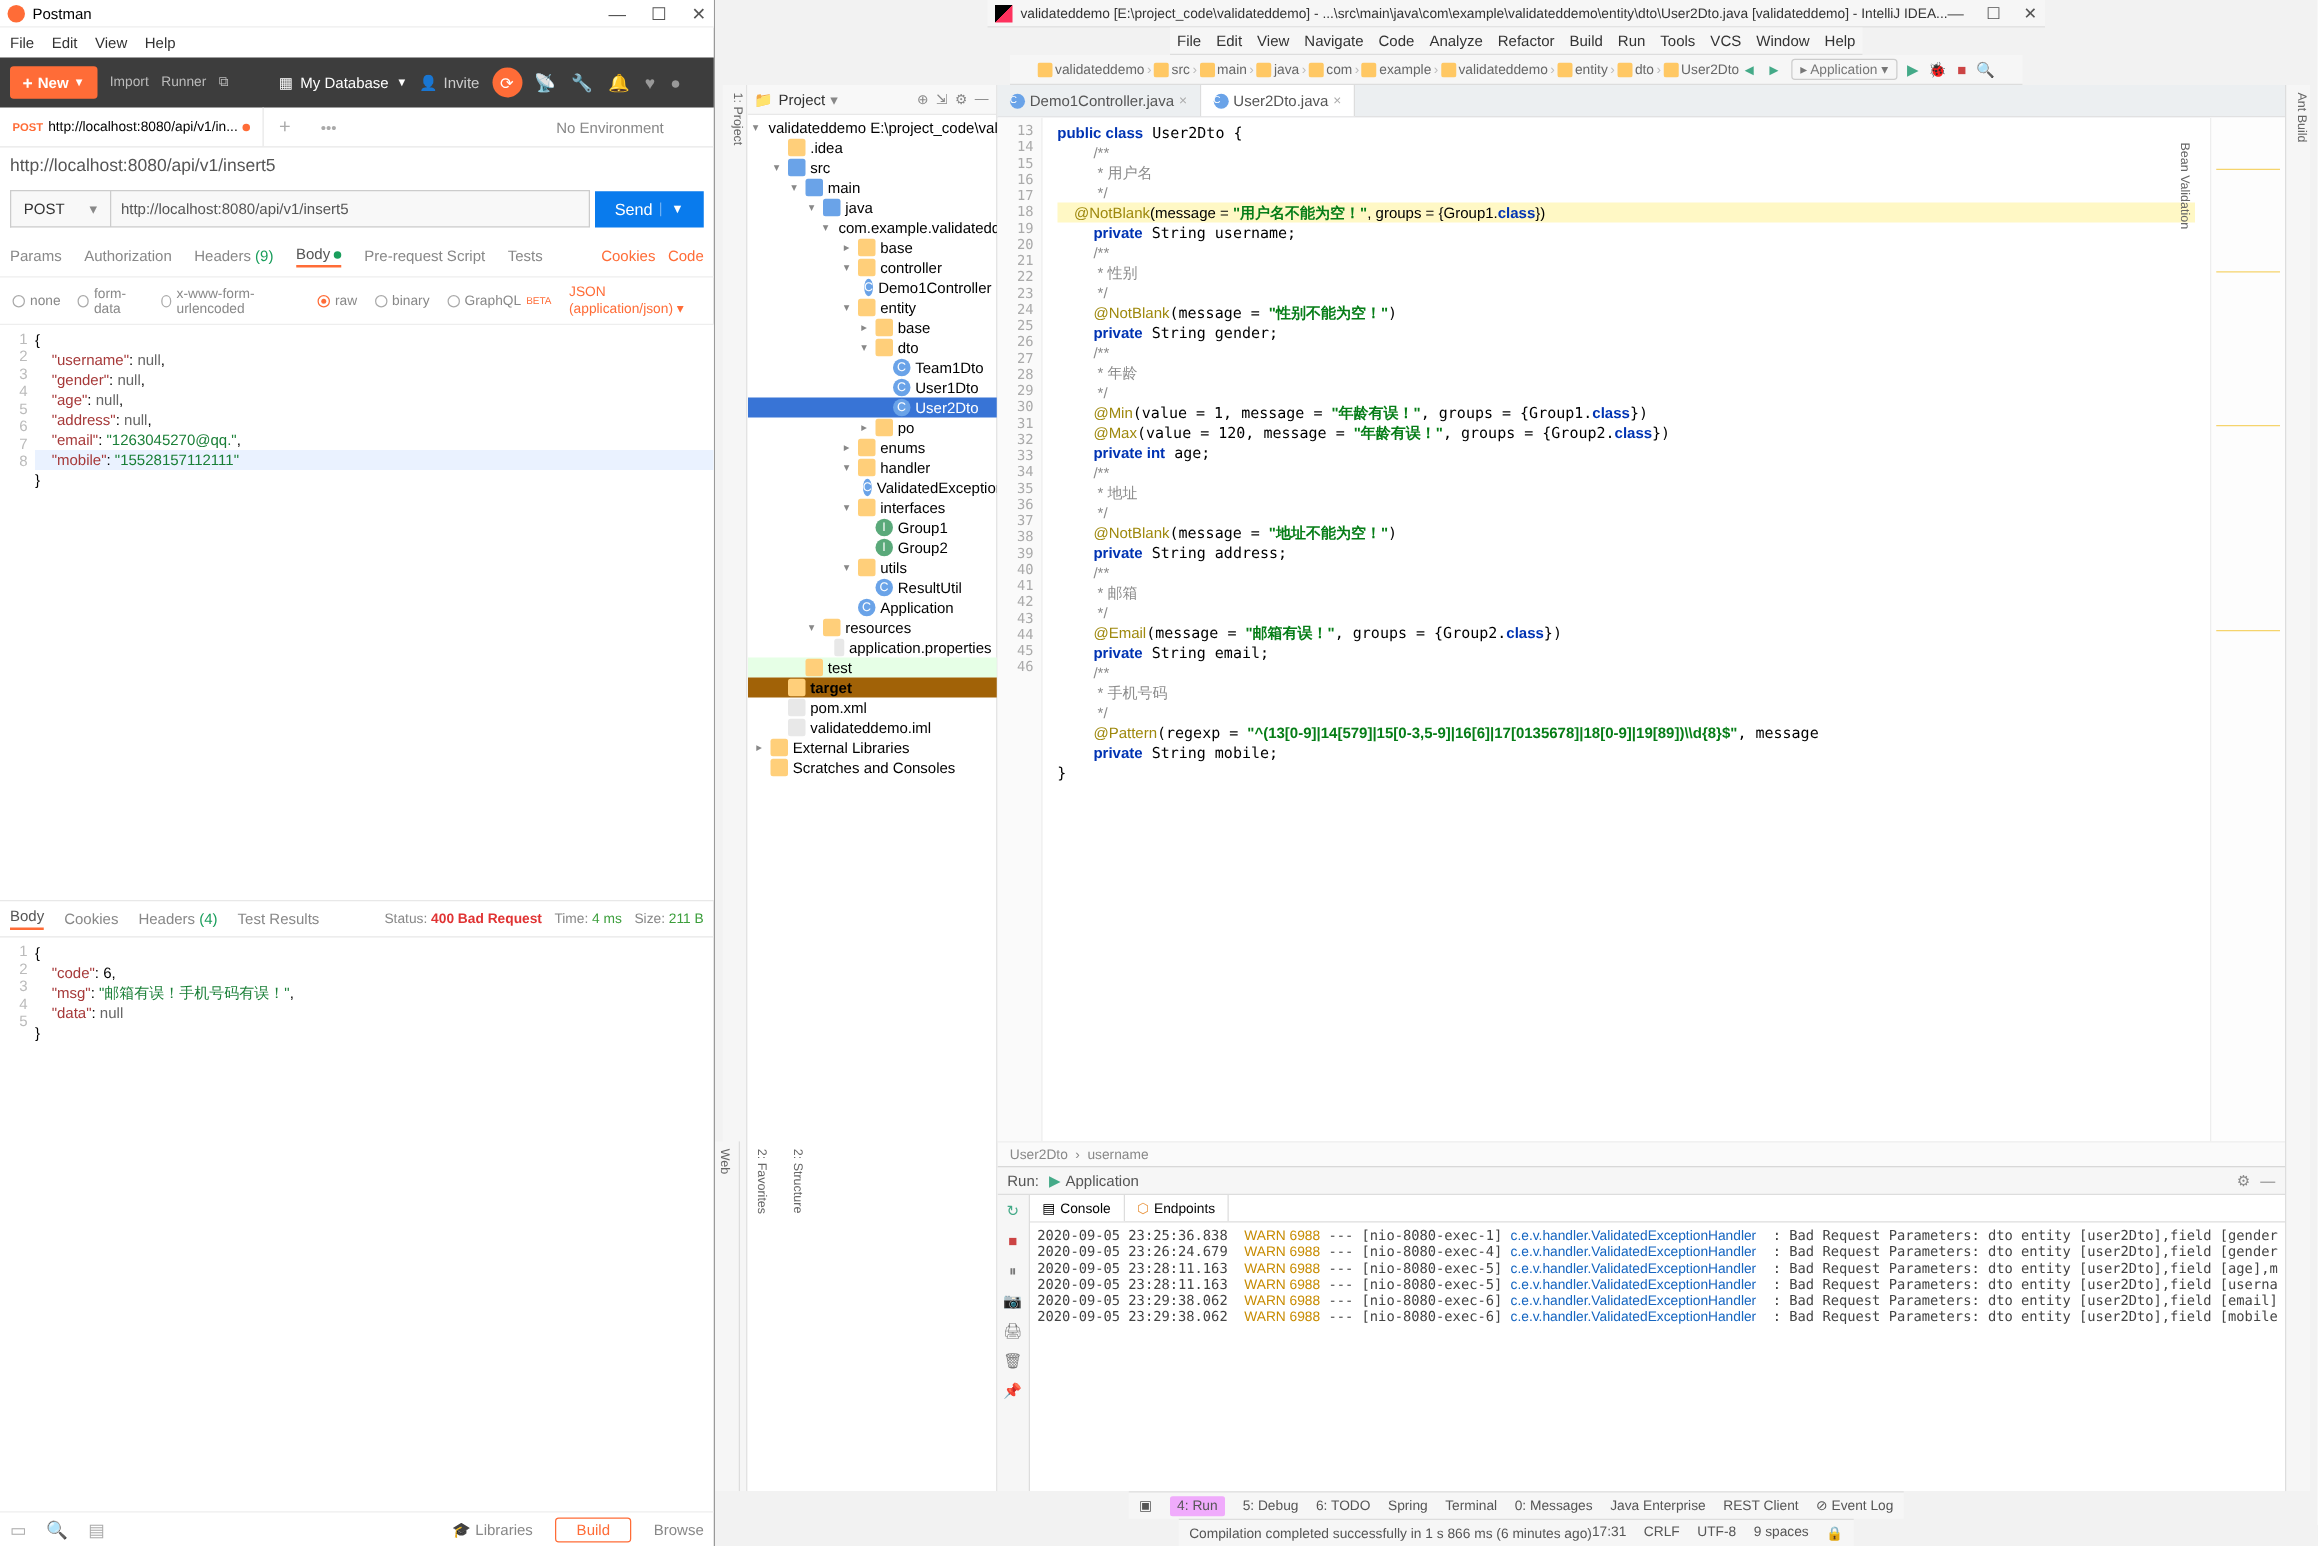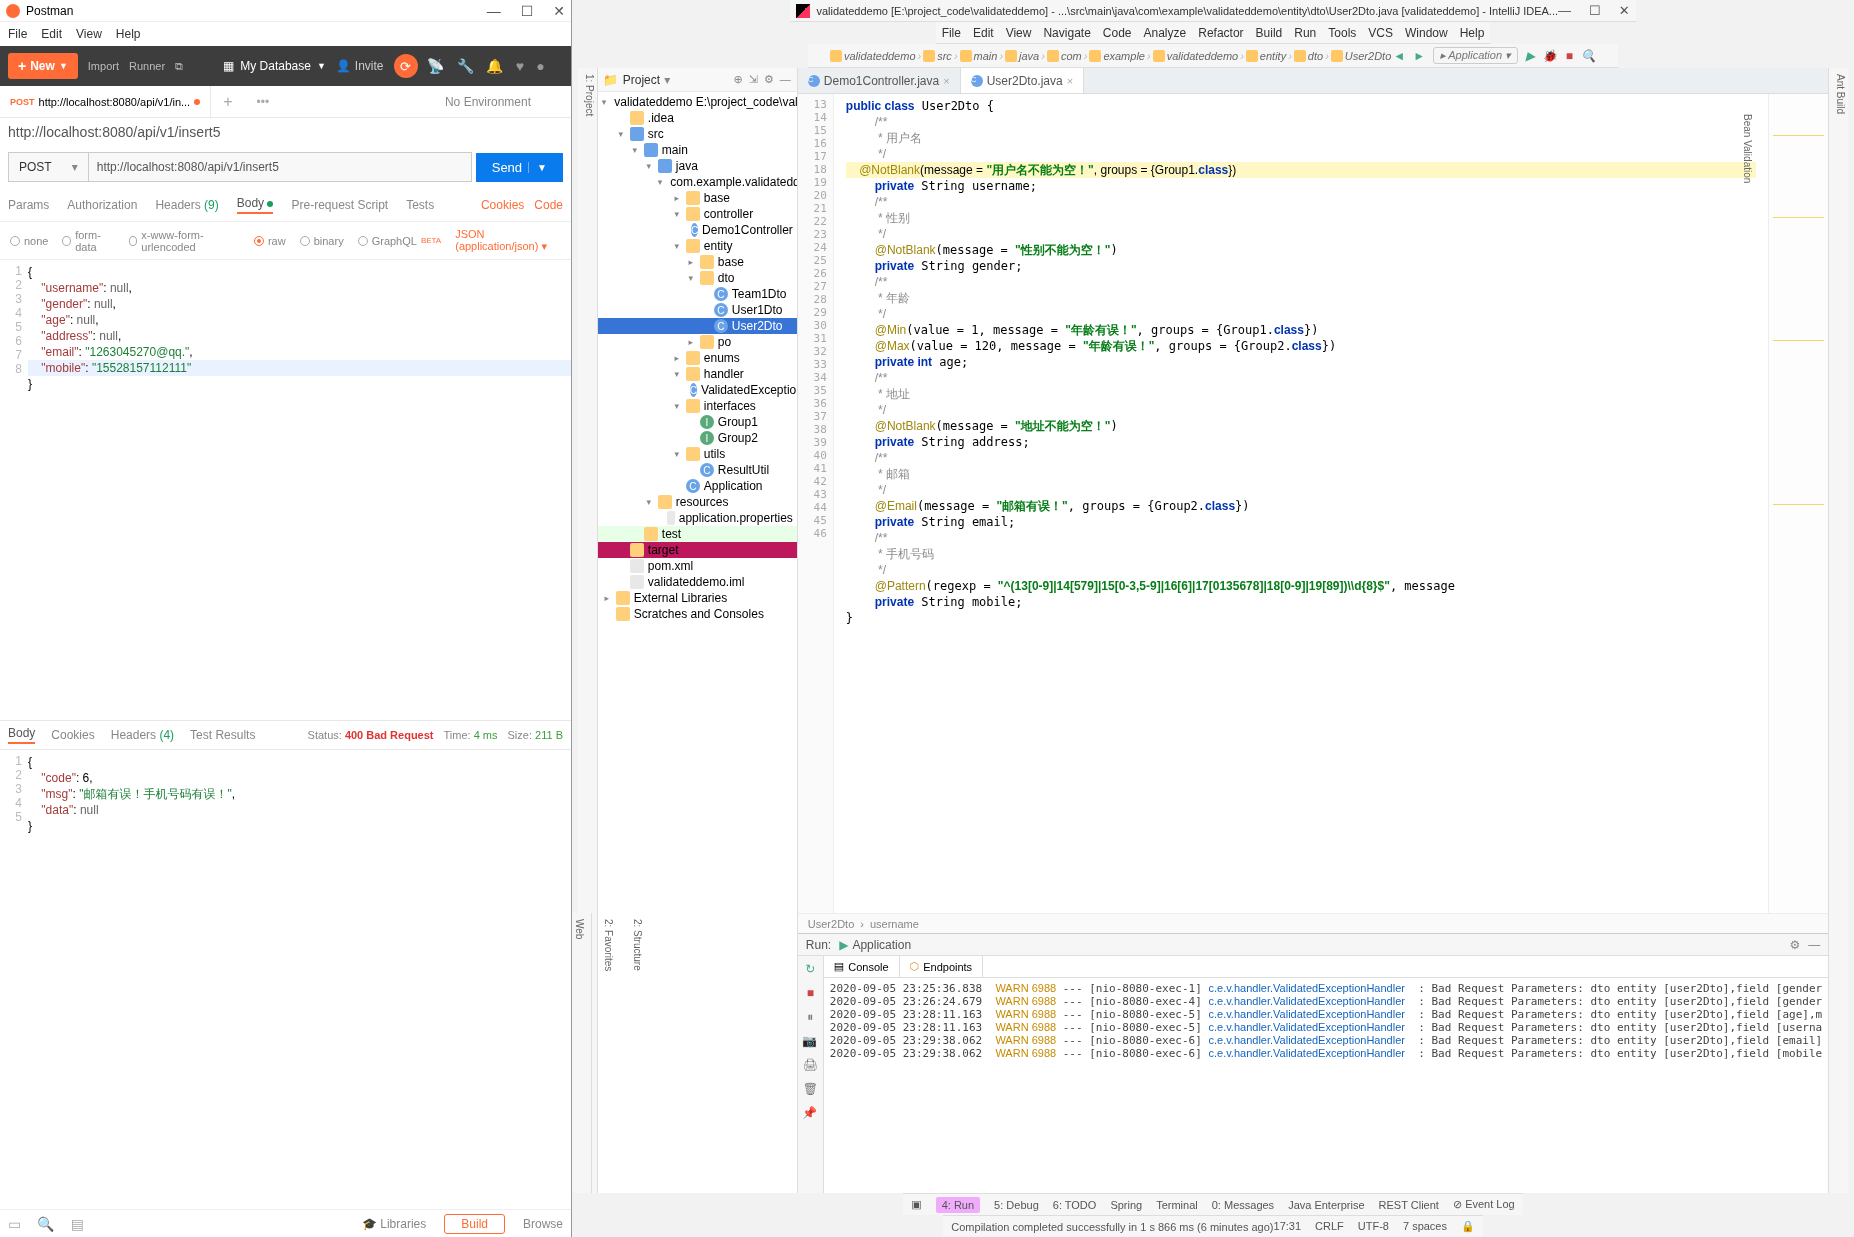--- a/index.html
+++ b/index.html
@@ -60,21 +60,21 @@
 .pm-footer .right { margin-left: auto; display: flex; gap: 18px; align-items: center; }
 .pm-footer .build { border: 1px solid #ff6c37; color: #ff6c37; padding: 2px 16px; border-radius: 3px; }
 .pm-footer .icon { font-size: 14px; color: #aaa; }
 
 
 .idea { flex: 1; display: flex; flex-direction: column; background: #f2f2f2; align-items: center; }
 .ij-titlebar { height: 22px; display: flex; align-items: center; padding: 0 6px; font-size: 11px; color: #333; background: #f6f6f6; border-bottom: 1px solid #ddd; }
 .ij-logo { width: 14px; height: 14px; background: linear-gradient(135deg,#000 0%,#000 50%,#fe315d 50%); margin-right: 6px; }
 .ij-win-ctrl { margin-left: auto; display: flex; gap: 18px; font-size: 13px; color: #555; }
 .ij-menubar { height: 22px; display: flex; align-items: center; gap: 12px; padding: 0 6px; font-size: 12px; color: #333; background: #f6f6f6; border-bottom: 1px solid #ddd; }
-.ij-nav { height: 24px; display: flex; align-items: center; padding: 0 22px; font-size: 11px; color: #666; background: #f6f6f6; border-bottom: 1px solid #ddd; gap: 2px; overflow: hidden; font-style: italic; }
+.ij-nav { height: 24px; display: flex; align-items: center; padding: 0 22px; font-size: 11px; color: #666; background: #f6f6f6; border-bottom: 1px solid #ddd; gap: 2px; overflow: hidden; }
 .ij-nav .crumb { display: flex; align-items: center; gap: 2px; }
 .ij-nav .sep { color: #bbb; }
 .ij-nav .toolicons { margin-left: auto; display: flex; gap: 8px; font-size: 12px; color: #777; align-items: center; }
 .ij-nav .run-cfg { border: 1px solid #ccc; padding: 1px 6px; border-radius: 3px; font-size: 11px; }
 .ij-fold { display: inline-block; width: 12px; height: 12px; background: #ffc864; border-radius: 2px; }
 .ij-main { flex: 1; display: flex; overflow: hidden; }
 .ij-side-tabs-l { width: 20px; background: #f6f6f6; border-right: 1px solid #ddd; writing-mode: vertical-rl; text-orientation: mixed; font-size: 10px; color: #666; padding: 6px 2px; display: flex; gap: 20px; }
 .ij-side-tabs-r { width: 20px; background: #f6f6f6; border-left: 1px solid #ddd; writing-mode: vertical-rl; text-orientation: mixed; font-size: 10px; color: #666; padding: 6px 2px; display: flex; flex-direction: column; gap: 20px; }
 .ij-project { width: 200px; background: #fff; border-right: 1px solid #ddd; display: flex; flex-direction: column; font-size: 12px; overflow: hidden; }
 .ij-project-hdr { height: 24px; display: flex; align-items: center; padding: 0 6px; font-size: 12px; color: #333; border-bottom: 1px solid #e8e8e8; background: #f8f8f8; }
@@ -82,21 +82,21 @@
 .ij-tree { flex: 1; overflow: auto; padding: 2px 0; }
 .ij-node { display: flex; align-items: center; gap: 4px; padding: 1px 4px; white-space: nowrap; cursor: default; }
 .ij-node.sel { background: #3874d6; color: #fff; }
 .ij-node .arrow { width: 10px; color: #888; font-size: 9px; text-align: center; }
 .ij-node .ico { width: 14px; height: 14px; display: inline-flex; align-items: center; justify-content: center; font-size: 10px; }
 .ij-ico-fold { background: #ffcf7a; border-radius: 2px; }
 .ij-ico-fold-blue { background: #6aa3e8; border-radius: 2px; }
 .ij-ico-class { background: #6aa3e8; border-radius: 50%; color: #fff; font-size: 8px; }
 .ij-ico-iface { background: #5aa97a; border-radius: 50%; color: #fff; font-size: 8px; }
 .ij-ico-file { background: #e8e8e8; border-radius: 2px; }
-.ij-node.target { background: #be185d; }
+.ij-node.target { background: #a16207; font-weight: bold; }
 .ij-editor-wrap { flex: 1; display: flex; flex-direction: column; overflow: hidden; }
 .ij-etabs { height: 26px; display: flex; background: #eceff1; border-bottom: 1px solid #ddd; }
 .ij-etab { padding: 0 10px; display: flex; align-items: center; gap: 4px; font-size: 12px; background: #eceff1; border-right: 1px solid #ddd; color: #555; }
 .ij-etab.active { background: #fff; }
 .ij-etab .close { color: #aaa; font-size: 11px; }
 .ij-editor { flex: 1; display: flex; overflow: hidden; background: #fff; }
 .ij-gutter { width: 36px; text-align: right; padding: 4px 6px 4px 0; color: #aaa; font-family: Consolas, monospace; font-size: 11px; background: #fafafa; border-right: 1px solid #eee; }
 .ij-code { flex: 1; padding: 4px 12px; font-family: Consolas, monospace; font-size: 12px; white-space: pre; line-height: 16px; overflow: auto; }
 .ij-code .kw { color: #0033b3; font-weight: bold; }
 .ij-code .ann { color: #9e880d; }
@@ -642,17 +642,17 @@
       <span>Java Enterprise</span>
       <span>REST Client</span>
       <span class="evt">⊘ Event Log</span>
     </div>
   <div class="ij-status">
     <span>Compilation completed successfully in 1 s 866 ms (6 minutes ago)</span>
     <div class="right">
       <span>17:31</span>
       <span>CRLF</span>
       <span>UTF-8</span>
-      <span>7 spaces</span>
+      <span>9 spaces</span>
       <span>🔒</span>
     </div>
   </div>
 </div>
 
 </body></html>

